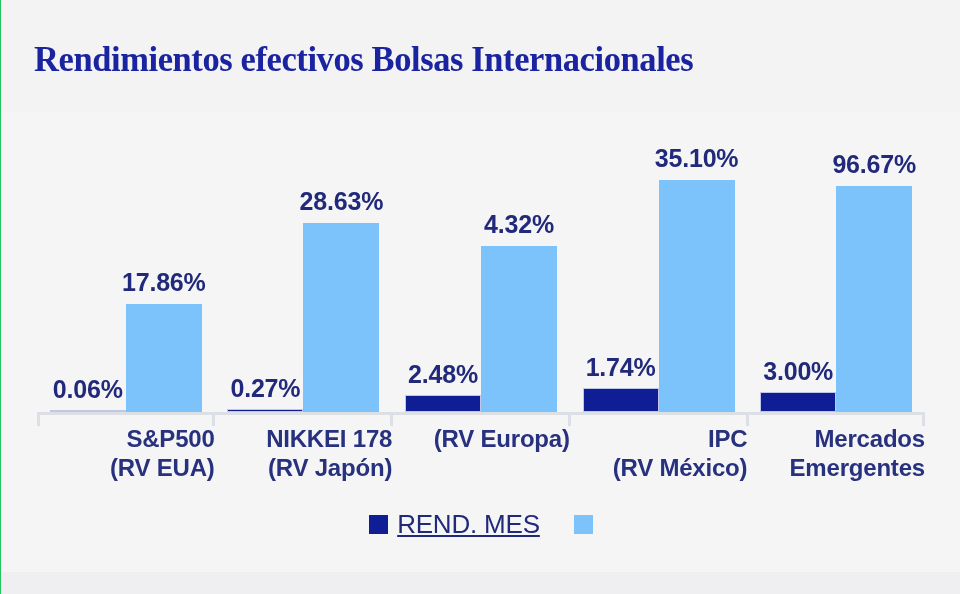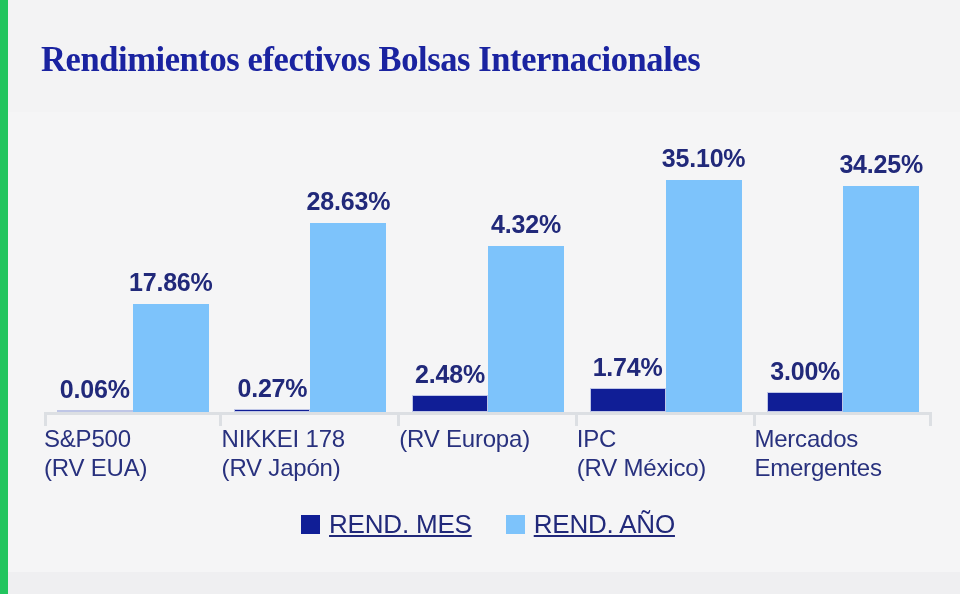--- a/index.html
+++ b/index.html
@@ -13,21 +13,21 @@
     overflow: hidden;
     font-family: "Liberation Sans", sans-serif;
     position: relative;
   }
   .page {
     position: absolute;
     left: 0; top: 0;
     width: 960px;
     height: 594px;
     background: #f4f4f5;
-    border-left: 8px solid #22c55e;
+    border-left: 1px solid #22c55e;
     box-sizing: border-box;
   }
   .header-band {
     position: absolute;
     left: 0; top: 0;
     width: 100%;
     height: 112px;
     background: #f3f3f4;
   }
   .chart-band {
@@ -135,25 +135,26 @@
   
   .cats {
     position: absolute;
     left: 36px;
     top: 424px;
     width: 888px;
     display: flex;
   }
   .cat {
     flex: 1 1 0;
-    text-align: left;
+    text-align: right;
     font-size: 24px;
     line-height: 29px;
     color: #28317e;
     letter-spacing: -0.2px;
+    font-weight: bold;
   }
 
   
   .legend {
     position: absolute;
     left: 0;
     top: 509px;
     width: 960px;
     display: flex;
     justify-content: center;
@@ -247,21 +248,21 @@
       </div>
 
       <div class="group">
         <div class="bar-slot">
           <div class="bar mes" style="height:20px">
             <span class="bar-label">3.00%</span>
           </div>
         </div>
         <div class="bar-slot">
           <div class="bar anio" style="height:226px">
-            <span class="bar-label">34.25%</span>
+            <span class="bar-label">96.67%</span>
           </div>
         </div>
       </div>
 
     </div>
 
     <div class="axis">
       <div class="tick" style="left:0px"></div>
       <div class="tick" style="left:175px"></div>
       <div class="tick" style="left:353px"></div>
@@ -293,17 +294,16 @@
     </div>
   </div>
 
   <div class="legend">
     <div class="legend-item">
       <span class="swatch mes"></span>
       <span class="legend-label">REND. MES</span>
     </div>
     <div class="legend-item">
       <span class="swatch anio"></span>
-      <span class="legend-label">REND. AÑO</span>
     </div>
   </div>
 
 </div>
 
 </body></html>

